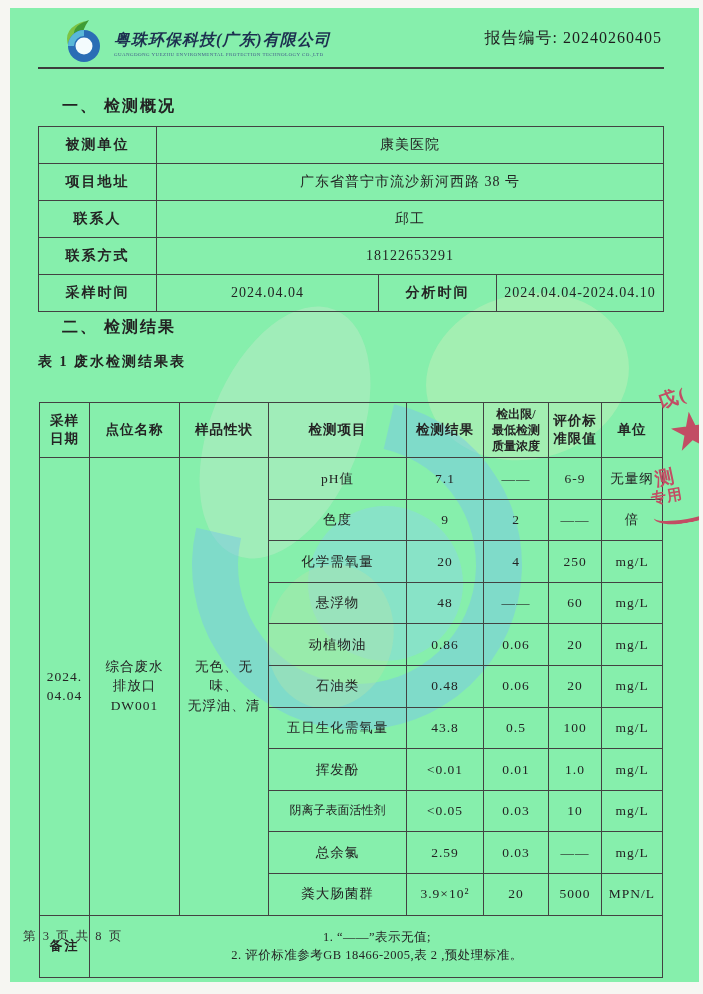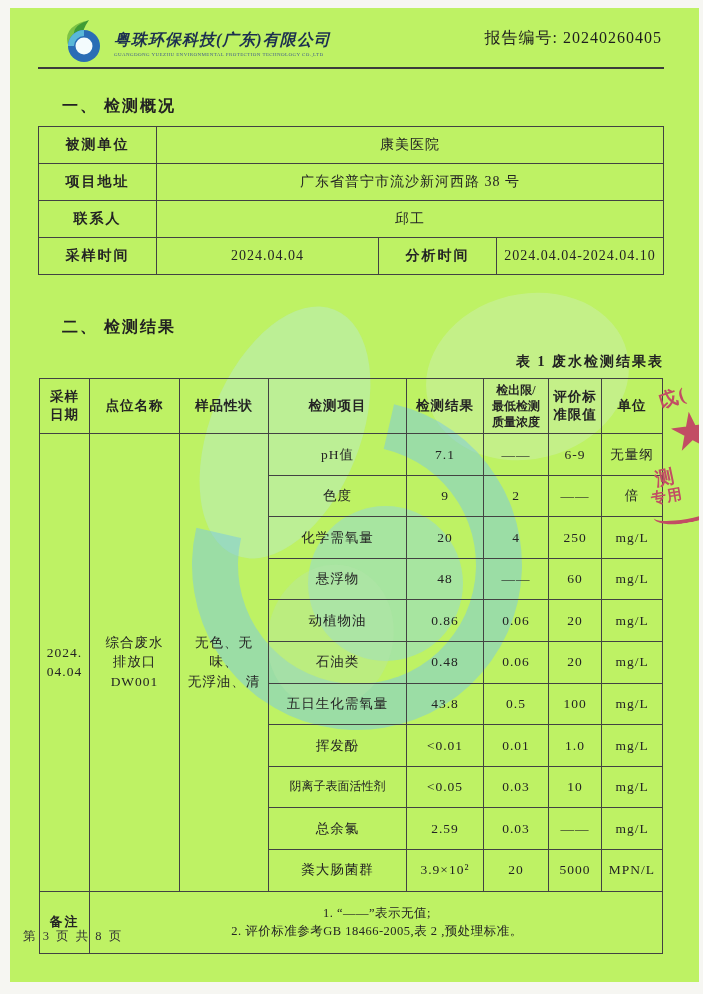--- a/index.html
+++ b/index.html
@@ -4,21 +4,21 @@
 <style>
   html,body{margin:0;padding:0;}
   body{
     width:703px;height:994px;position:relative;overflow:hidden;
     background:#f6f6f2;
     font-family:"Liberation Serif","DejaVu Serif",serif;
     color:#2b2b2b;
   }
   .page{
     position:absolute;left:10px;top:8px;right:4px;bottom:12px;
-    background:#bef264;overflow:hidden;
+    background:#86efac;overflow:hidden;
   }
   
   .logo{position:absolute;left:45px;top:10px;width:52px;height:46px;}
   .company{position:absolute;left:104px;top:22px;}
   .company .cn{
     font-style:italic;font-weight:bold;font-size:16px;color:#1d3050;
     letter-spacing:1px;white-space:nowrap;
   }
   .company .en{
     font-size:5px;color:#44608a;letter-spacing:.4px;margin-top:1px;white-space:nowrap;
@@ -26,35 +26,35 @@
   .report-no{
     position:absolute;top:20px;right:37px;font-size:16px;color:#1e1e1e;
     letter-spacing:1px;white-space:nowrap;
   }
   .rule{position:absolute;left:28px;top:59px;width:626px;height:2px;background:#3c3c3c;}
   
   .h1{position:absolute;font-size:16px;font-weight:bold;letter-spacing:2px;color:#222;}
   .heading-overview{left:52px;top:88px;}
   .heading-results{left:52px;top:309px;}
   .table-title{
-    position:absolute;left:28px;top:345px;width:626px;text-align:right;
+    position:absolute;left:28px;top:345px;width:626px;text-align:left;
     font-size:14px;font-weight:bold;letter-spacing:2px;color:#222;
   }
   
   table{border-collapse:collapse;table-layout:fixed;background:transparent;}
   td,th{
     border:1px solid #424242;text-align:center;vertical-align:middle;
     font-size:14px;font-weight:normal;color:#242424;padding:2px;
     background:transparent;letter-spacing:1px;
   }
   .info-table{position:absolute;left:28px;top:118px;width:626px;border-radius:17px;}
   .info-table td{height:32px;}
   .info-table .lbl{font-weight:bold;letter-spacing:2px;}
   .results-wrap{position:absolute;left:29px;top:370px;width:625px;z-index:1;}
-  .results-table{width:623px;position:relative;z-index:2;}
+  .results-table{width:623px;position:relative;z-index:2;margin-top:24px;}
   .results-table th{font-weight:bold;font-size:13.5px;line-height:1.35;padding:1px;}
   .results-table td{font-size:13.5px;height:36.6px;line-height:1.45;}
   .results-table .small{font-size:12px;letter-spacing:0;}
   .results-table .hdr-row{height:55px;}
   .results-table .note-row td{height:53px;}
   .note-cell{
     text-align:center;font-size:12.5px !important;
     padding:4px 6px 4px 8px !important;letter-spacing:.5px !important;line-height:1.7;
   }
   .note-lbl{font-weight:bold;letter-spacing:2px !important;font-size:13px !important;}
@@ -131,20 +131,24 @@
       <td class="lbl">被测单位</td>
       <td colspan="3">康美医院</td>
     </tr>
     <tr>
       <td class="lbl">项目地址</td>
       <td colspan="3">广东省普宁市流沙新河西路 38 号</td>
     </tr>
     <tr>
       <td class="lbl">联系人</td>
       <td colspan="3">邱工</td>
+    </tr>
+    <tr>
+      <td class="lbl">联系方式</td>
+      <td colspan="3">18122653291</td>
     </tr>
     <tr>
       <td class="lbl">采样时间</td>
       <td>2024.04.04</td>
       <td class="lbl">分析时间</td>
       <td>2024.04.04-2024.04.10</td>
     </tr>
   </tbody>
     </table>
 

